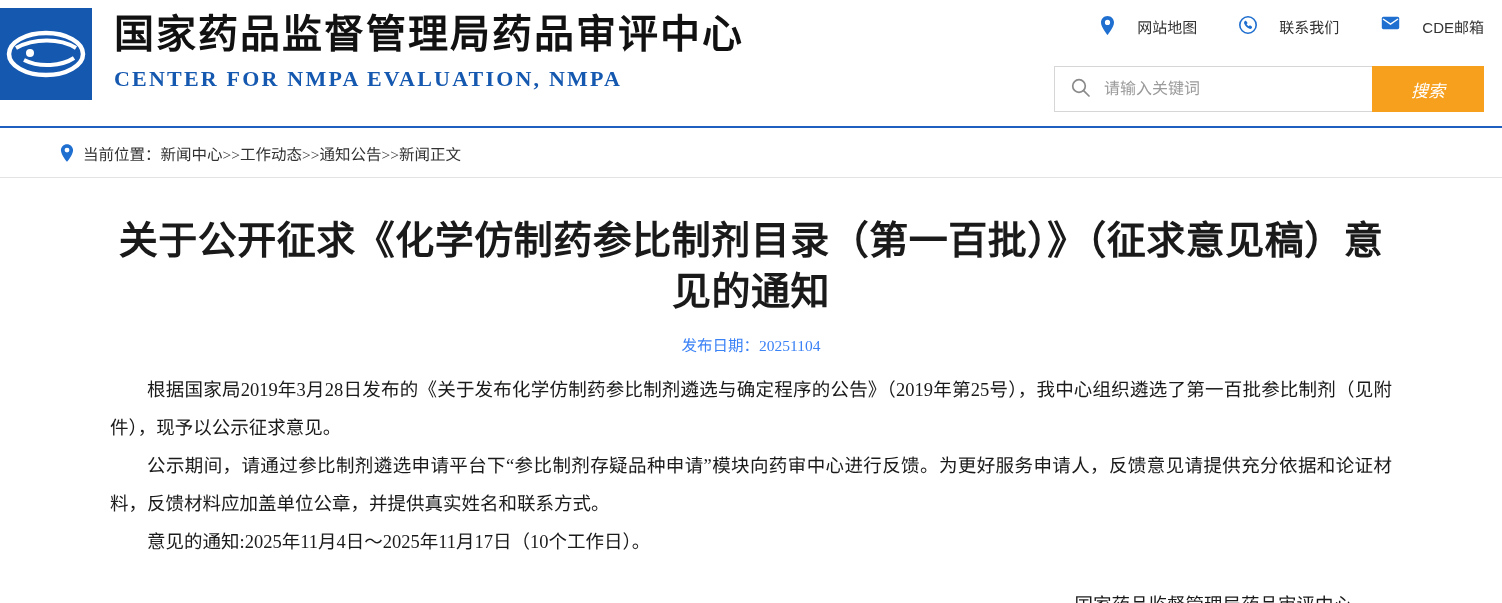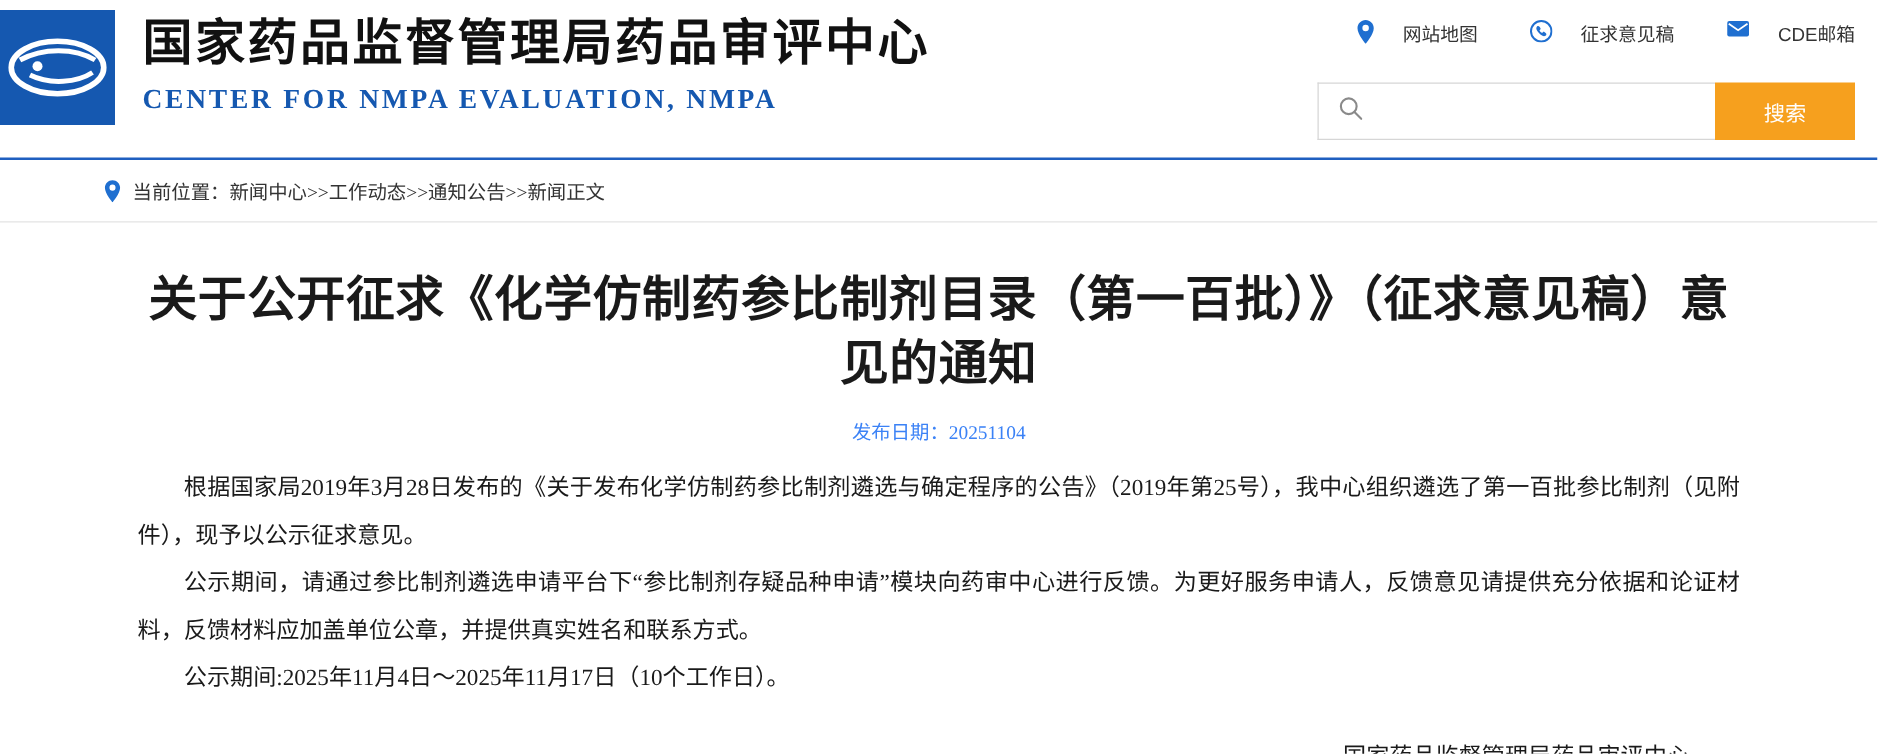--- a/index.html
+++ b/index.html
@@ -102,29 +102,30 @@
   }
   .searchbox input::placeholder { color: #9b9b9b; }
   .searchbtn {
     width: 112px;
     background: #f6a01e;
     color: #ffffff;
     font-size: 17px;
     border: none;
     cursor: pointer;
     font-family: "Liberation Sans", "DejaVu Sans", sans-serif;
+    font-style: italic;
   }
 
   
   .crumbbar {
     height: 50px;
     border-bottom: 1px solid #e3e3e3;
     display: flex;
     align-items: center;
-    padding-left: 83px;
+    padding-left: 60px;
   }
   .crumb-pin { color: #1f6fd0; margin-right: 9px; display:flex; align-items:center;}
   .crumb-text {
     font-size: 15.5px;
     color: #333333;
     font-family: "Liberation Serif", "DejaVu Serif", serif;
     white-space: nowrap;
   }
 
   
@@ -201,41 +202,42 @@
       </span>
       <span>网站地图</span>
     </div>
     <div class="ql-item">
       <span class="ql-icon">
         <svg width="18" height="18" viewBox="0 0 18 18">
             <circle cx="9" cy="9" r="8.2" fill="none" stroke="#1f6fd0" stroke-width="1.6"></circle>
             <path d="M5.6 5.2c.6-.6 1.5-.5 2 .2l.7 1c.3.5.2 1-.2 1.3l-.5.4c.4 1 1.2 1.8 2.2 2.2l.4-.5c.3-.4.9-.5 1.3-.2l1 .7c.7.5.8 1.4.2 2-.7.7-1.8.8-2.7.3-1.9-1-3.6-2.7-4.6-4.6-.5-.9-.4-2 .2-2.8z" fill="#1f6fd0"></path>
           </svg>
       </span>
-      <span>征求意见稿</span>
+      <span>联系我们</span>
     </div>
     <div class="ql-item">
       <span class="ql-icon">
         <svg width="19" height="14" viewBox="0 0 19 14">
             <rect x="0.8" y="0.8" width="17.4" height="12.4" rx="1.6" fill="#1f6fd0"></rect>
             <path d="M2 3l7.5 5.2L17 3" fill="none" stroke="#ffffff" stroke-width="1.4"></path>
           </svg>
       </span>
       <span>CDE邮箱</span>
     </div>
   </div>
 
   <div class="searchwrap">
     <div class="searchbox">
       <span>
         <svg width="19" height="19" viewBox="0 0 19 19">
             <circle cx="8" cy="8" r="6.3" fill="none" stroke="#8a8a8a" stroke-width="1.7"></circle>
             <path d="M12.6 12.6L18 18" stroke="#8a8a8a" stroke-width="1.7" stroke-linecap="round"></path>
           </svg>
       </span>
+      <input type="text" placeholder="请输入关键词" style="">
     </div>
     <button class="searchbtn">搜索</button>
   </div>
 </div>
 
 <div class="crumbbar">
   <span class="crumb-pin">
     <svg width="14" height="18" viewBox="0 0 15 19">
         <path d="M7.5 0C3.9 0 1 2.9 1 6.5 1 11.4 7.5 19 7.5 19S14 11.4 14 6.5C14 2.9 11.1 0 7.5 0zm0 9a2.6 2.6 0 1 1 0-5.2 2.6 2.6 0 0 1 0 5.2z" fill="#1f6fd0"></path>
       </svg>
@@ -243,19 +245,19 @@
   <span class="crumb-text">当前位置：新闻中心&gt;&gt;工作动态&gt;&gt;通知公告&gt;&gt;新闻正文</span>
 </div>
 
 <div class="article">
   <div class="art-title">关于公开征求《化学仿制药参比制剂目录（第一百批）》（征求意见稿）意见的通知</div>
   <div class="art-date">发布日期：20251104</div>
 
   <div class="art-body">
     <p>根据国家局2019年3月28日发布的《关于发布化学仿制药参比制剂遴选与确定程序的公告》（2019年第25号），我中心组织遴选了第一百批参比制剂（见附件），现予以公示征求意见。</p>
     <p>公示期间，请通过参比制剂遴选申请平台下“参比制剂存疑品种申请”模块向药审中心进行反馈。为更好服务申请人，反馈意见请提供充分依据和论证材料，反馈材料应加盖单位公章，并提供真实姓名和联系方式。</p>
-    <p>公示期间:2025年11月4日～2025年11月17日（10个工作日）。</p>
+    <p>意见的通知:2025年11月4日～2025年11月17日（10个工作日）。</p>
 
     <div class="sign">
       <div>国家药品监督管理局药品审评中心</div>
     </div>
   </div>
 </div>
 
 </body></html>

